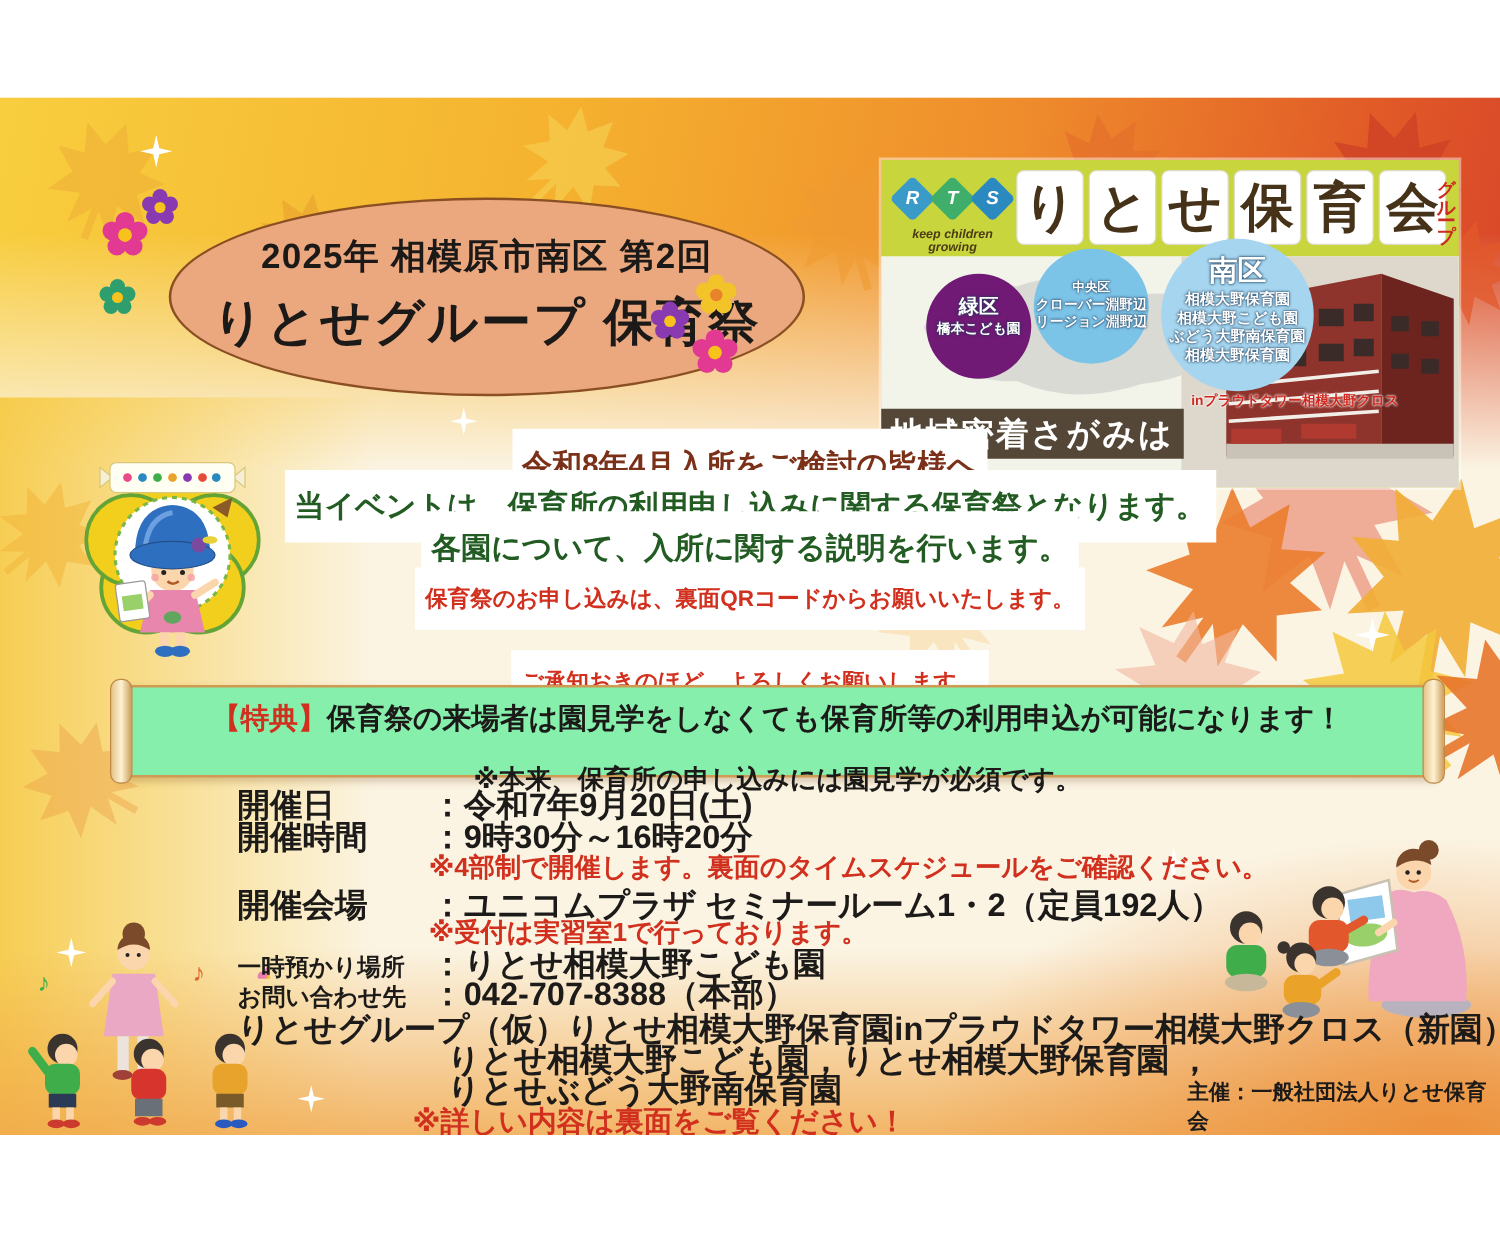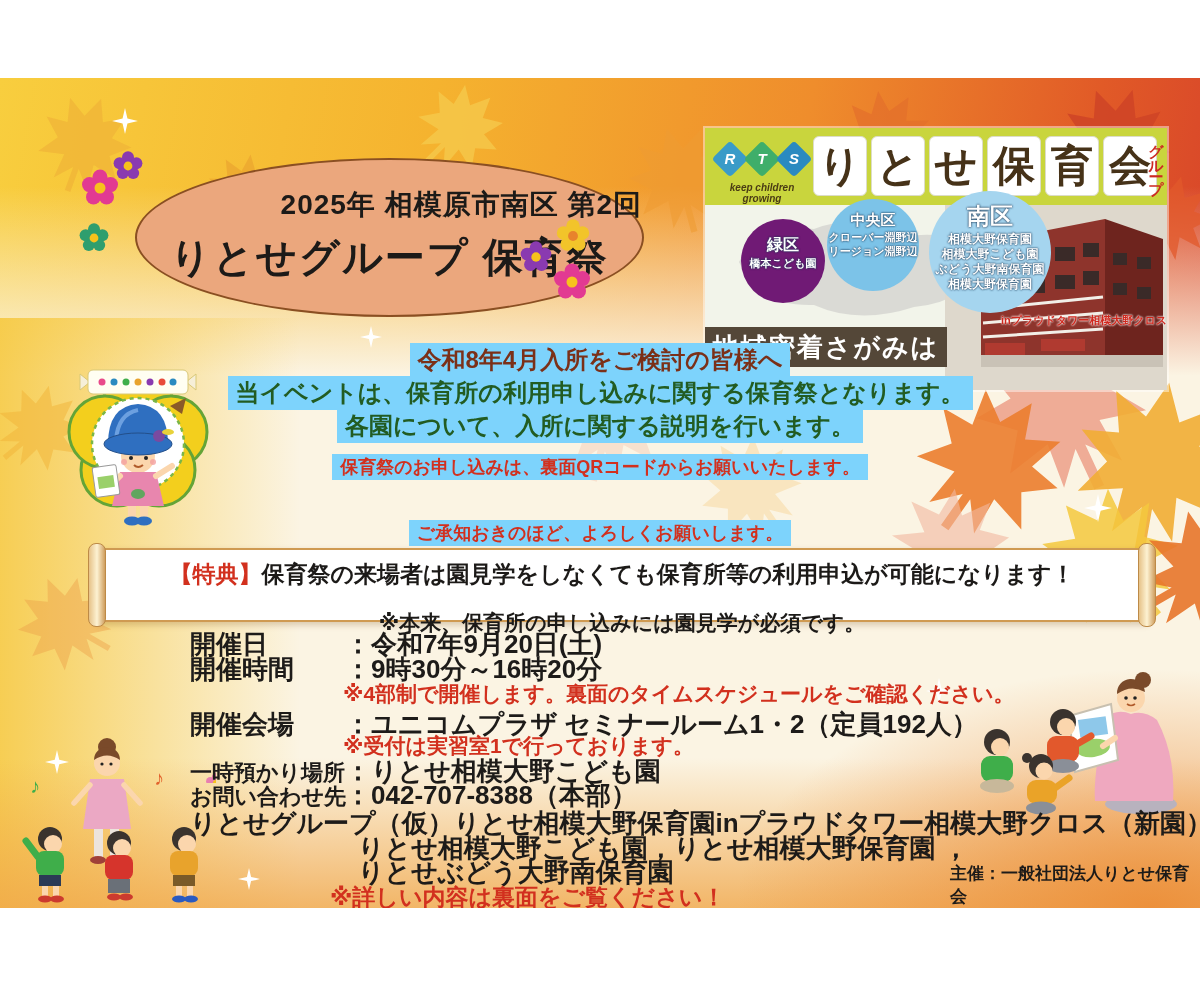--- a/index.html
+++ b/index.html
@@ -15,21 +15,21 @@
   .bg-left{position:absolute;left:0;top:240px;bottom:0;width:300px;
     background:linear-gradient(to right,rgba(246,199,58,.85),rgba(246,199,58,0));}
   .bg-bottom{position:absolute;left:0;right:0;bottom:0;height:150px;
     background:linear-gradient(to top,rgba(240,166,72,.8),rgba(240,166,72,0));}
   .bg-br{position:absolute;right:0;bottom:0;width:500px;height:260px;
     background:radial-gradient(ellipse at 90% 100%,rgba(235,138,52,.85),rgba(235,138,52,0) 65%);}
   .leaf,.spark,.flw{position:absolute;}
   
   .oval{position:absolute;left:135px;top:80px;width:505px;height:155px;background:#eba77d;
         border:2px solid #8a4f22;border-radius:50%;z-index:3;text-align:center;}
-  .oval .t1{margin-top:26px;font-size:28px;color:#1c1a18;letter-spacing:1px;text-align:right;}
+  .oval .t1{margin-top:26px;font-size:28px;color:#1c1a18;letter-spacing:1px;}
   .oval .t2{margin-top:6px;font-size:40px;color:#1c1a18;letter-spacing:2px;}
   
   .logo{position:absolute;left:705px;top:50px;width:462px;height:262px;z-index:3;background:#c9d53d;
         box-shadow:0 0 0 2px rgba(255,255,255,.45);}
   .logo-top{position:absolute;left:0;top:0;width:462px;height:77px;}
   .mark{position:absolute;left:6px;top:6px;width:102px;height:66px;}
   .dia{position:absolute;top:12px;width:26px;height:26px;transform:rotate(45deg);border-radius:4px;}
   .dia span{position:absolute;inset:0;transform:rotate(-45deg);color:#fff;font-style:italic;
             font-size:15px;line-height:26px;text-align:center;}
   .tagline{position:absolute;left:0;top:48px;width:102px;font-size:10px;color:#4a3c14;text-align:center;font-style:italic;}
@@ -38,53 +38,53 @@
         font-size:42px;line-height:58px;text-align:center;color:#463218;}
   .vgroup{position:absolute;right:2px;top:4px;height:72px;writing-mode:vertical-rl;
           color:#cc2a22;font-size:15px;letter-spacing:1px;}
   .logo-bottom{position:absolute;left:0;top:77px;width:462px;height:185px;background:#f2f4ea;}
   .mapblob{position:absolute;left:14px;top:2px;}
   .circle{position:absolute;border-radius:50%;text-align:center;color:#fff;
           text-shadow:0 0 2px rgba(30,60,90,.9),0 0 2px rgba(30,60,90,.9);}
   .c-midori{left:36px;top:14px;width:84px;height:84px;background:#701a75;}
   .c-midori .rn{margin-top:16px;font-size:16px;}
   .c-chuo{left:122px;top:-6px;width:92px;height:92px;background:#7cc3e8;}
-  .c-chuo .rn{margin-top:12px;font-size:15px;font-family:Liberation Serif, serif;}
+  .c-chuo .rn{margin-top:24px;font-size:10px;font-family:Liberation Serif, serif;}
   .c-minami{left:224px;top:-14px;width:122px;height:122px;background:#a5d5ef;}
   .c-minami .rn{margin-top:10px;font-size:23px;}
   .ri{font-size:11px;line-height:14px;}
   .c-minami .ri{font-size:12px;line-height:15px;}
   .region-note{position:absolute;left:248px;top:108px;width:214px;font-size:11px;color:#d0281e;
-               text-shadow:0 0 2px #fff,0 0 2px #fff;text-align:right;}
+               text-shadow:0 0 2px #fff,0 0 2px #fff;}
   .brownbar{position:absolute;left:0;top:122px;width:242px;height:40px;background:#544738;
             color:#fff;font-size:26px;line-height:40px;text-align:center;letter-spacing:2px;}
   .photo{position:absolute;left:240px;top:0;width:222px;height:185px;}
   
   .cline{position:absolute;left:0;width:1200px;text-align:center;z-index:3;}
-  .hl{display:inline-block;background:#7dd3fc;padding:1px 8px;}
+  .hl{display:inline-block;background:#ffffff;padding:13px 8px;}
   .maroon{color:#7b3018;}
   .green{color:#225c22;}
   .rednotice{color:#d2301e;}
   .intro{font-size:24px;}
   .notice{font-size:18px;}
   
-  .scroll{position:absolute;left:95px;top:470px;width:1050px;height:70px;background:#ffffff;
+  .scroll{position:absolute;left:95px;top:470px;width:1050px;height:70px;background:#86efac;
           border:2px solid #cf9a52;border-radius:4px;z-index:3;text-align:center;
           box-shadow:0 3px 6px rgba(120,70,20,.25);}
   .roll{position:absolute;top:-7px;bottom:-7px;width:16px;border:1px solid #bd8a47;border-radius:8px;
         background:linear-gradient(to right,#e6c288,#fdf2d2 50%,#cf9e5e);}
   .roll.l{left:-9px;}.roll.r{right:-9px;}
   .scroll .l1{margin-top:9px;font-size:23px;color:#1c1a18;}
   .scroll .l1 .tag{color:#d2301e;}
   .scroll .l2{margin-top:19px;font-size:21px;color:#1c1a18;}
   
   .details{position:absolute;left:190px;top:0;width:1000px;z-index:4;color:#1d1b19;}
   .drow{position:absolute;white-space:nowrap;font-size:26px;}
   .dlabel{display:inline-block;width:155px;}
-  .dlabel.long{font-size:22px;letter-spacing:0;}
+  .dlabel.long{font-size:19px;letter-spacing:0;}
   .rnote{position:absolute;white-space:nowrap;font-size:21px;color:#d2301e;}
   .gline{position:absolute;white-space:nowrap;font-size:26px;}
   .credits{position:absolute;left:950px;top:784px;z-index:4;font-size:17px;color:#1d1b19;line-height:23px;}
   svg text{font-family:"Liberation Sans","DejaVu Sans",sans-serif;}
 </style>
 </head>
 <body>
 
 <svg width="0" height="0" style="position:absolute" aria-hidden="true">
   <defs>

